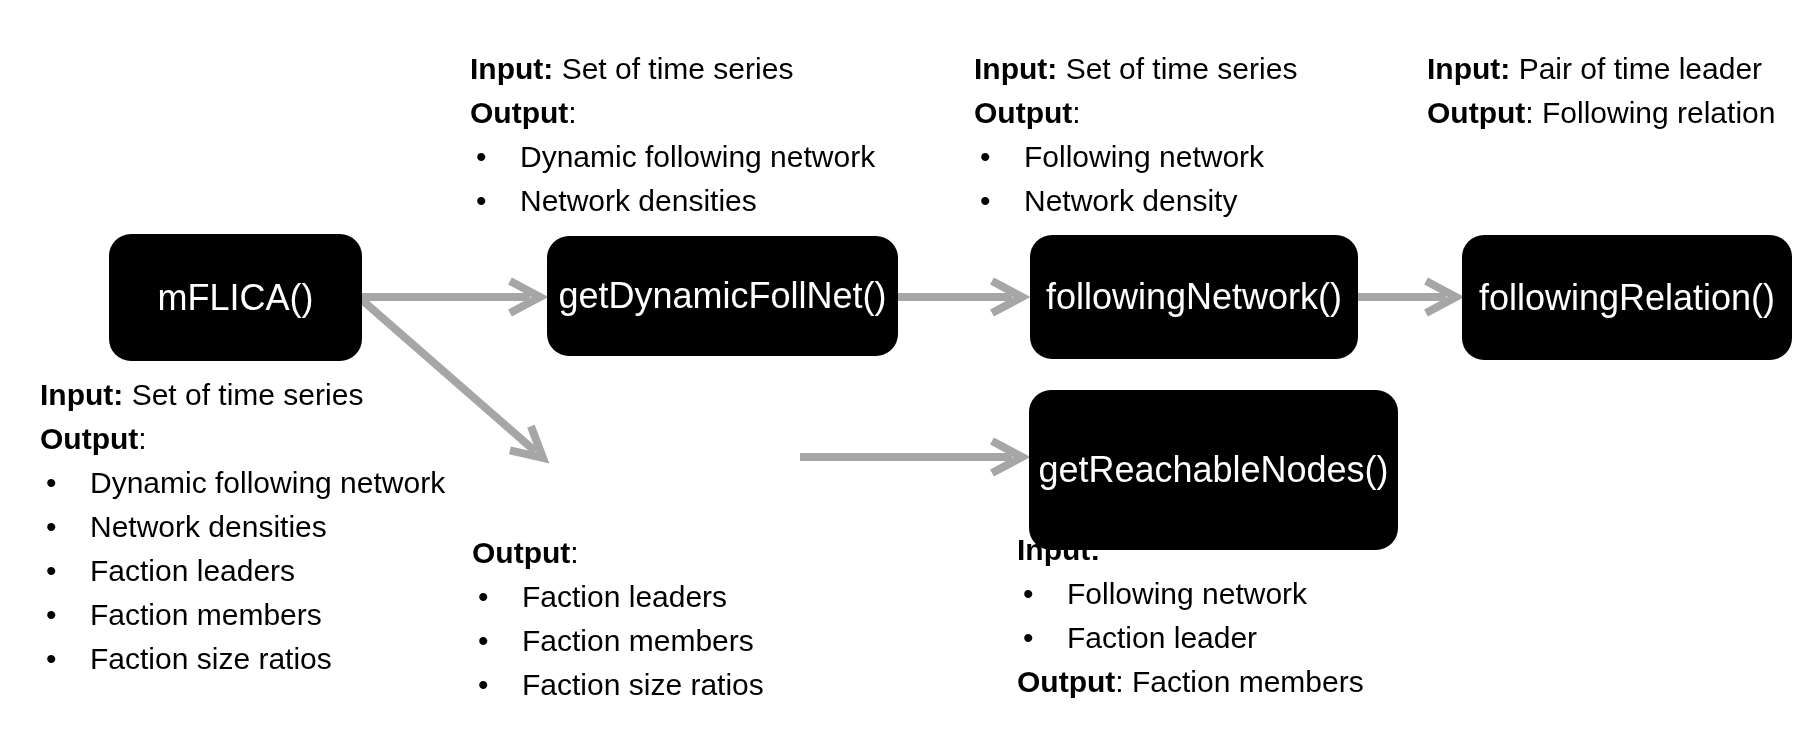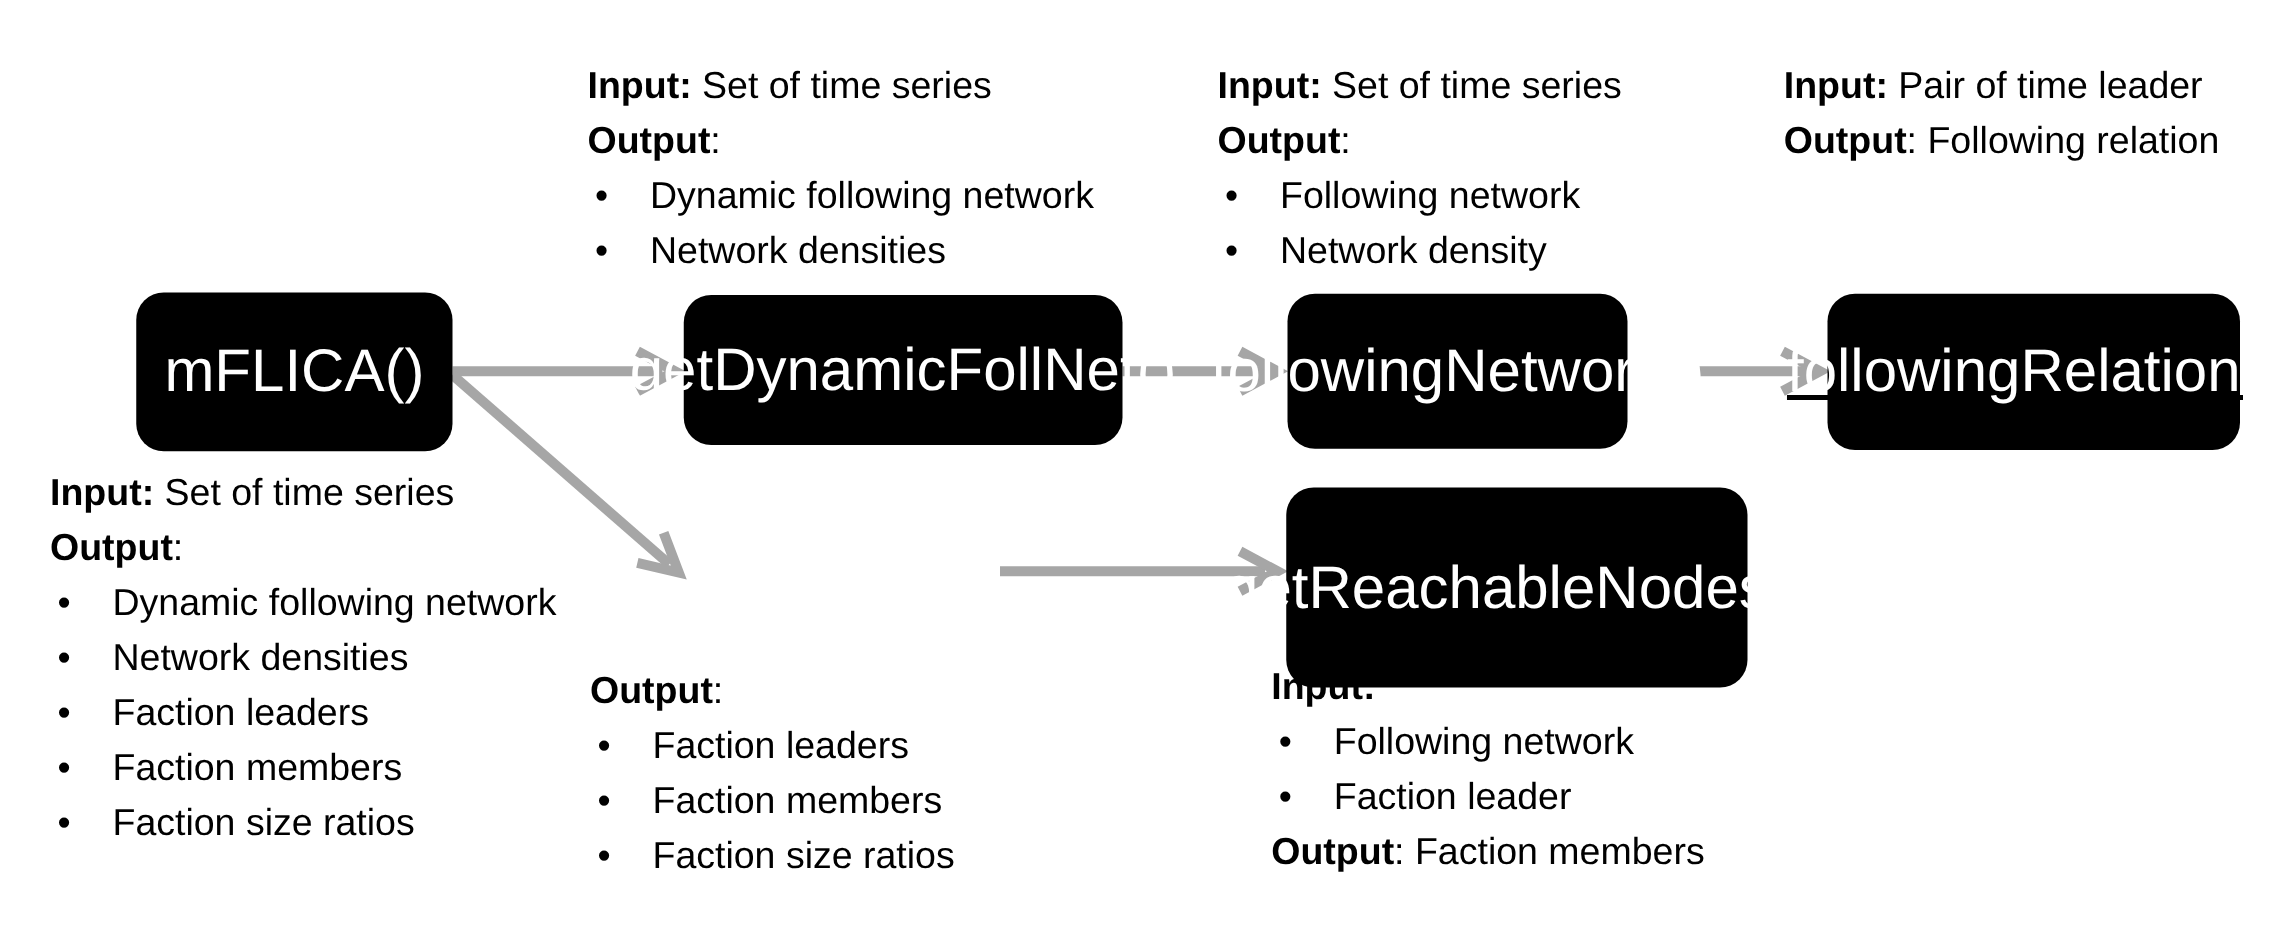--- a/index.html
+++ b/index.html
@@ -25,21 +25,21 @@
     position: absolute;
     background: var(--box-color, #000000);
     border-radius: 22px;
     display: flex;
     align-items: center;
     justify-content: center;
     box-sizing: border-box;
   }
   .node-label {
     color: var(--box-text-color, #ffffff);
-    font-size: 48px;
+    font-size: 36px;
     white-space: nowrap;
   }
   .ann {
     position: absolute;
     color: var(--text-color, #000000);
     font-size: 30px;
     line-height: 44px;
     white-space: nowrap;
   }
   .ann .line { position: relative; }
@@ -76,21 +76,21 @@
         <line x1="800" y1="457" x2="1012" y2="457" stroke="#a6a6a6" stroke-width="8"></line>
         <polyline points="992,473 1022,457 992,441" fill="none" stroke="#a6a6a6" stroke-width="8" stroke-linejoin="miter"></polyline>
       </g>
     </svg>
 <div class="node" style="left: 109px; top: 234px; width: 253px; height: 127px;">
       <span class="node-label">mFLICA()</span>
     </div>
     <div class="node" style="left: 547px; top: 236px; width: 351px; height: 120px;">
       <span class="node-label">getDynamicFollNet()</span>
     </div>
-    <div class="node" style="left: 1030px; top: 235px; width: 272px; height: 124px; align-items: center;">
+    <div class="node" style="left: 1030px; top: 235px; width: 328px; height: 124px; align-items: center;">
       <span class="node-label">followingNetwork()</span>
     </div>
     <div class="node" style="left: 1462px; top: 235px; width: 330px; height: 125px; text-decoration: underline;">
       <span class="node-label">followingRelation()</span>
     </div>
     <div class="node" style="left: 1029px; top: 390px; width: 369px; height: 160px;">
       <span class="node-label">getReachableNodes()</span>
     </div>
     <div class="ann" style="left: 470px; top: 47px;">
       <div class="line"><b>Input:</b><span> Set of time series</span></div>

